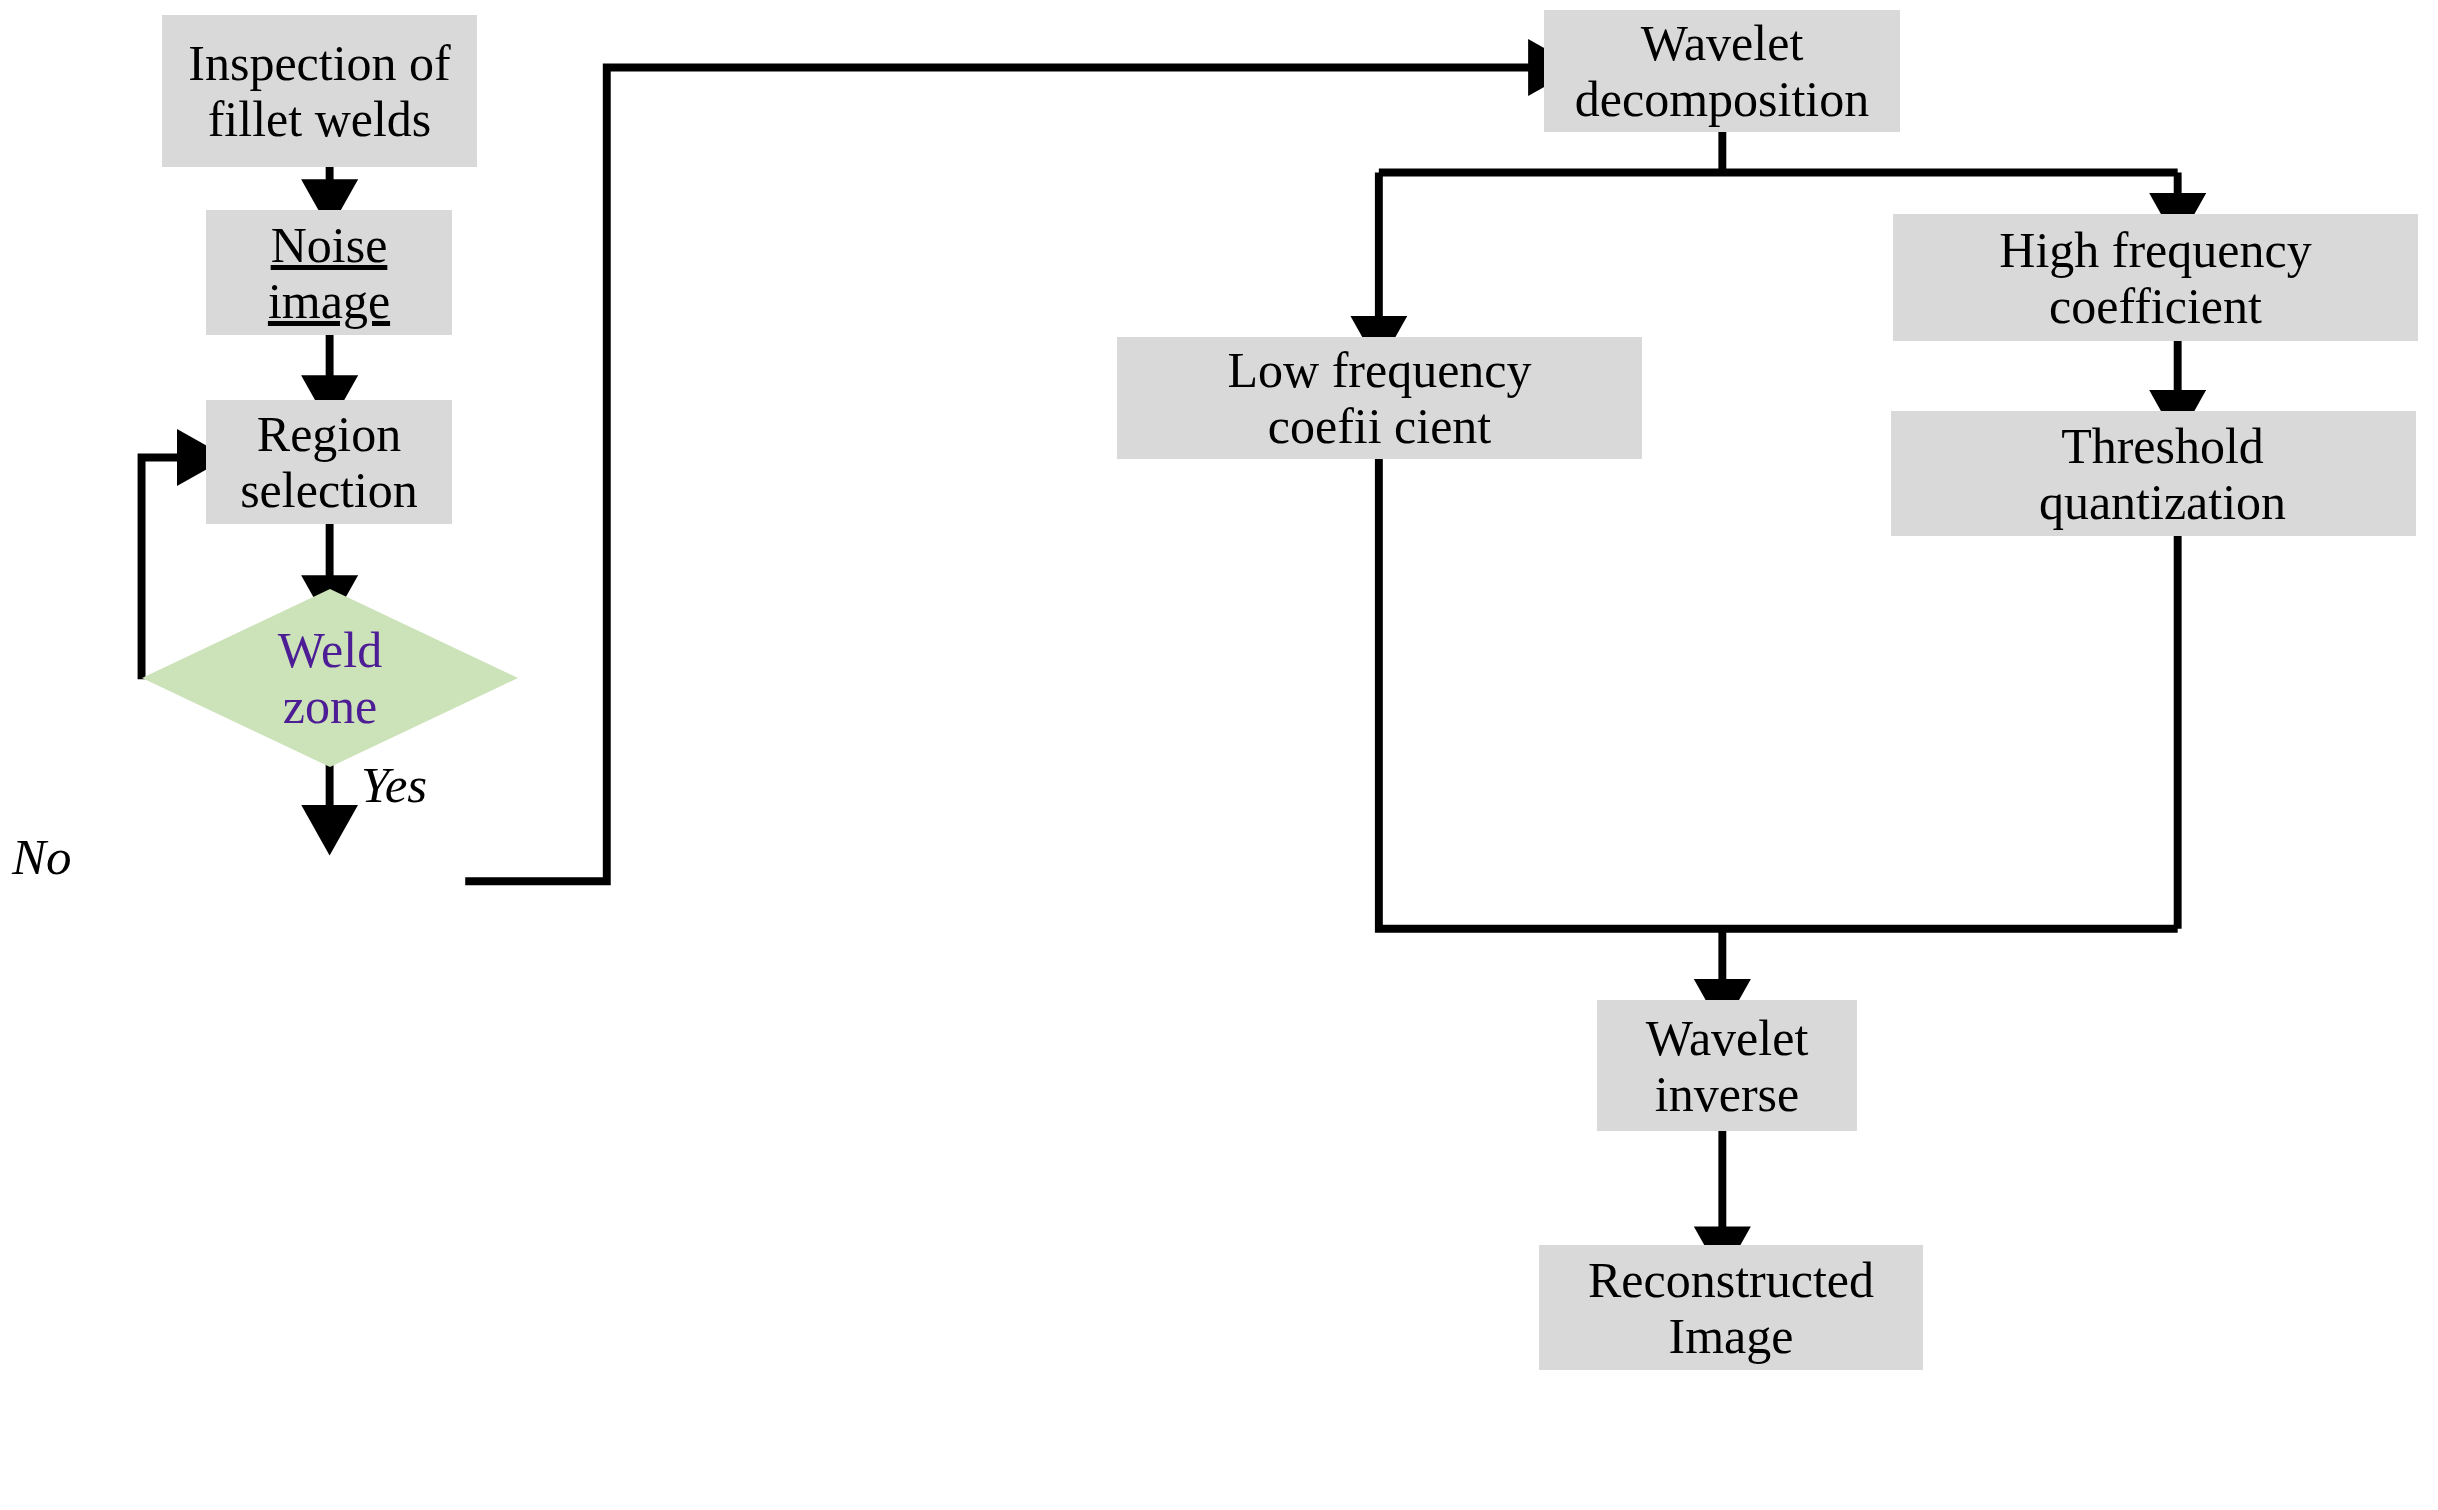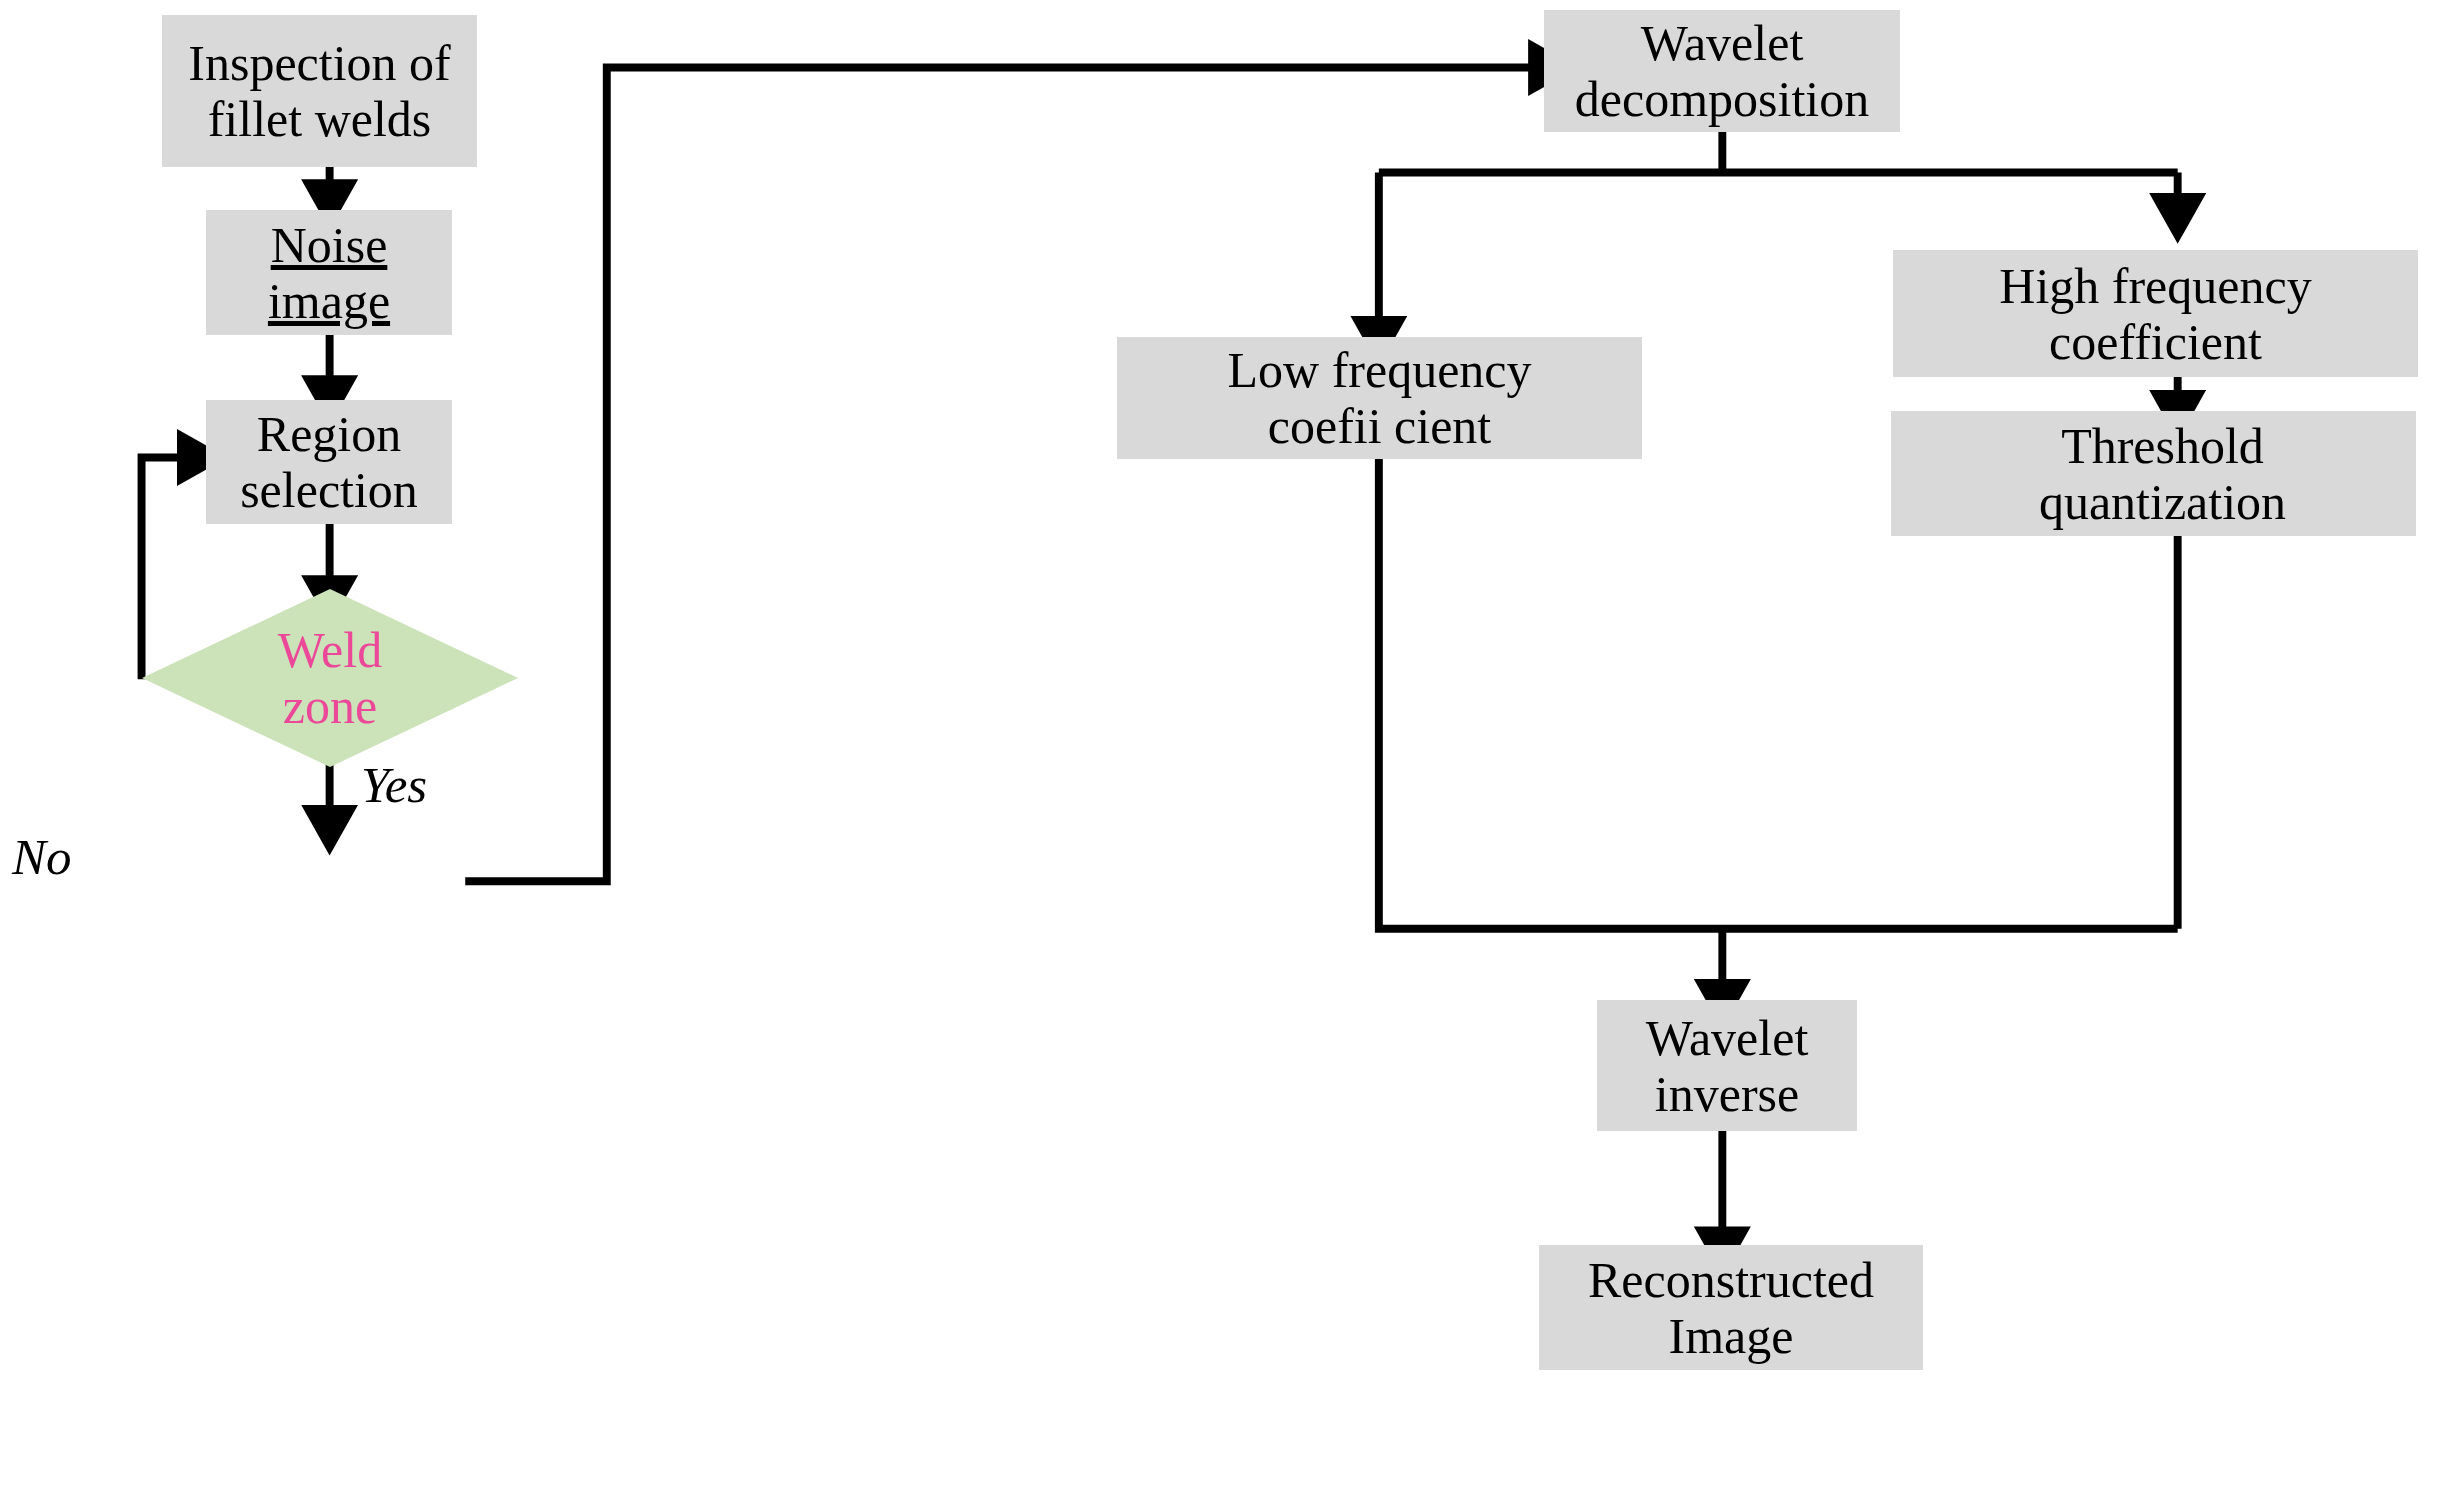--- a/index.html
+++ b/index.html
@@ -3,21 +3,21 @@
 <meta charset="utf-8">
 <style>
   html,body{margin:0;padding:0;background:#ffffff;}
   #stage{position:relative;width:2438px;height:1511px;background:#ffffff;overflow:hidden;
          font-family:"Liberation Serif","DejaVu Serif",serif;}
   .node{position:absolute;box-sizing:border-box;display:flex;align-items:center;
         justify-content:center;text-align:center;color:#000;line-height:1.12;}
   .proc{background:#d9d9d9;}
   .node .txt{white-space:pre-line;display:block;width:100%;}
   .diamond{position:absolute;display:flex;align-items:center;justify-content:center;
-           text-align:center;color:#ec4899;line-height:1.12;}
+           text-align:center;color:#4c1d95;line-height:1.12;}
   .diamond .dshape{position:absolute;inset:0;background:#cce2b8;
            clip-path:polygon(50% 0,100% 50%,50% 100%,0 50%);}
   .diamond .txt{position:relative;z-index:2;white-space:pre-line;}
   .edgelayer{position:absolute;left:0;top:0;width:2438px;height:1511px;pointer-events:none;}
   .lbl{position:absolute;color:#000000;line-height:1;font-style:italic;}
 </style>
 </head>
 <body>
 
 <div id="stage">
@@ -85,21 +85,21 @@
   <div class="node proc" style="left:1544px;top:10px;width:356px;height:122px;font-size:50px;">
     <span class="txt">Wavelet
 decomposition</span>
   </div>
 
   <div class="node proc" style="left:1117px;top:337px;width:525px;height:122px;font-size:50px;">
     <span class="txt">Low frequency
 coefii cient</span>
   </div>
 
-  <div class="node proc" style="left:1893px;top:214px;width:525px;height:127px;font-size:50px;margin-top:36px;">
+  <div class="node proc" style="left:1893px;top:214px;width:525px;height:127px;font-size:50px;">
     <span class="txt">High frequency
 coefficient</span>
   </div>
 
   <div class="node proc" style="left:1891px;top:411px;width:525px;height:125px;font-size:50px;padding-left:18px;">
     <span class="txt">Threshold
 quantization</span>
   </div>
 
   <div class="node proc" style="left:1597px;top:1000px;width:260px;height:131px;font-size:50px;">

